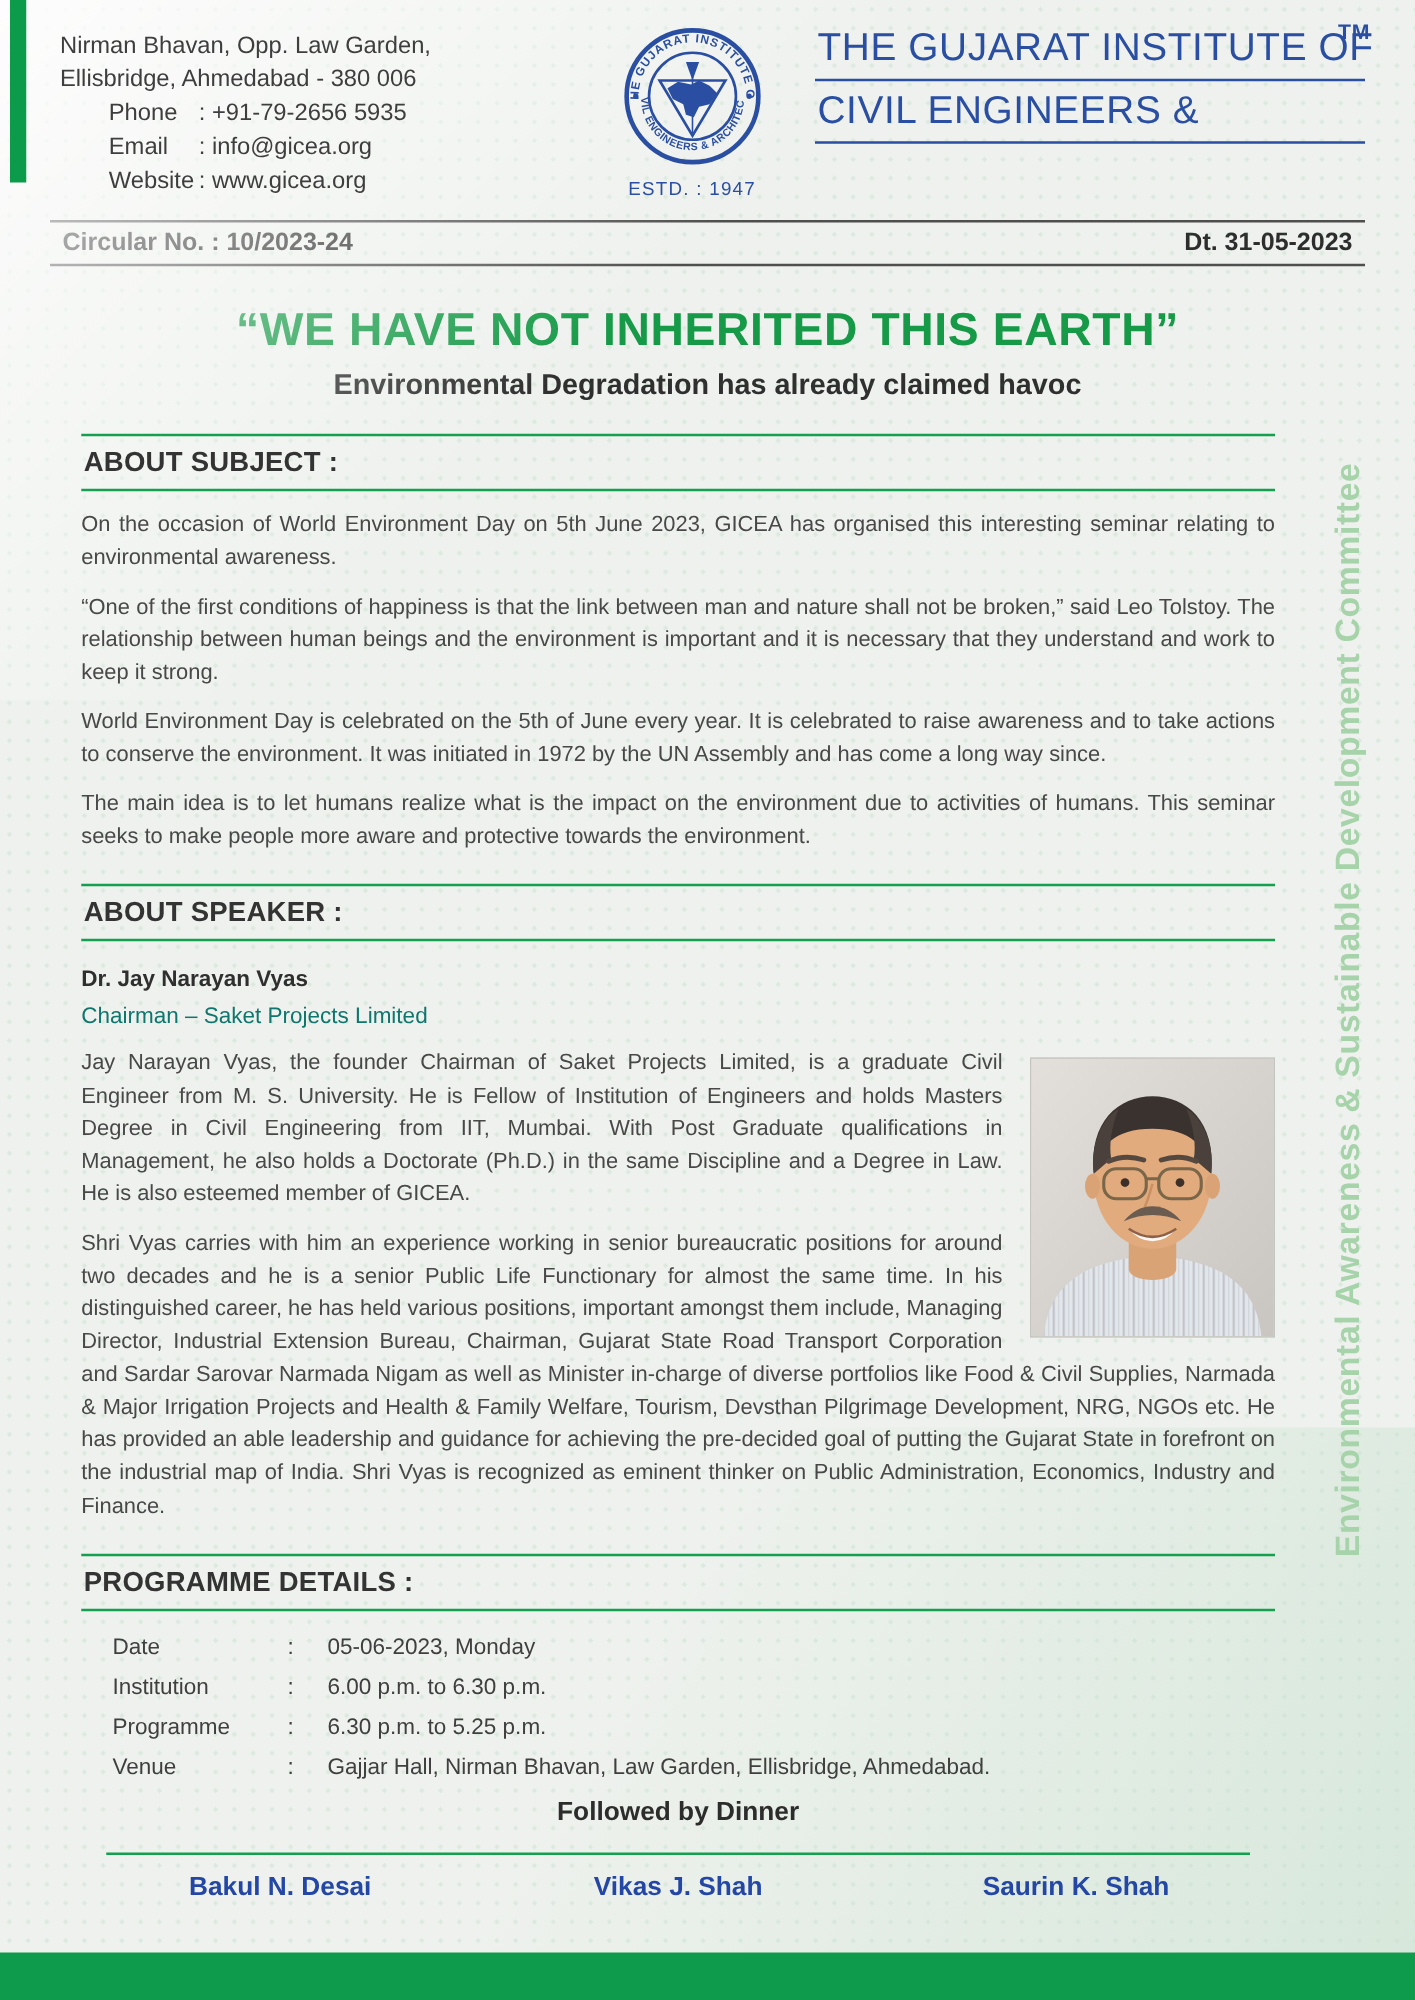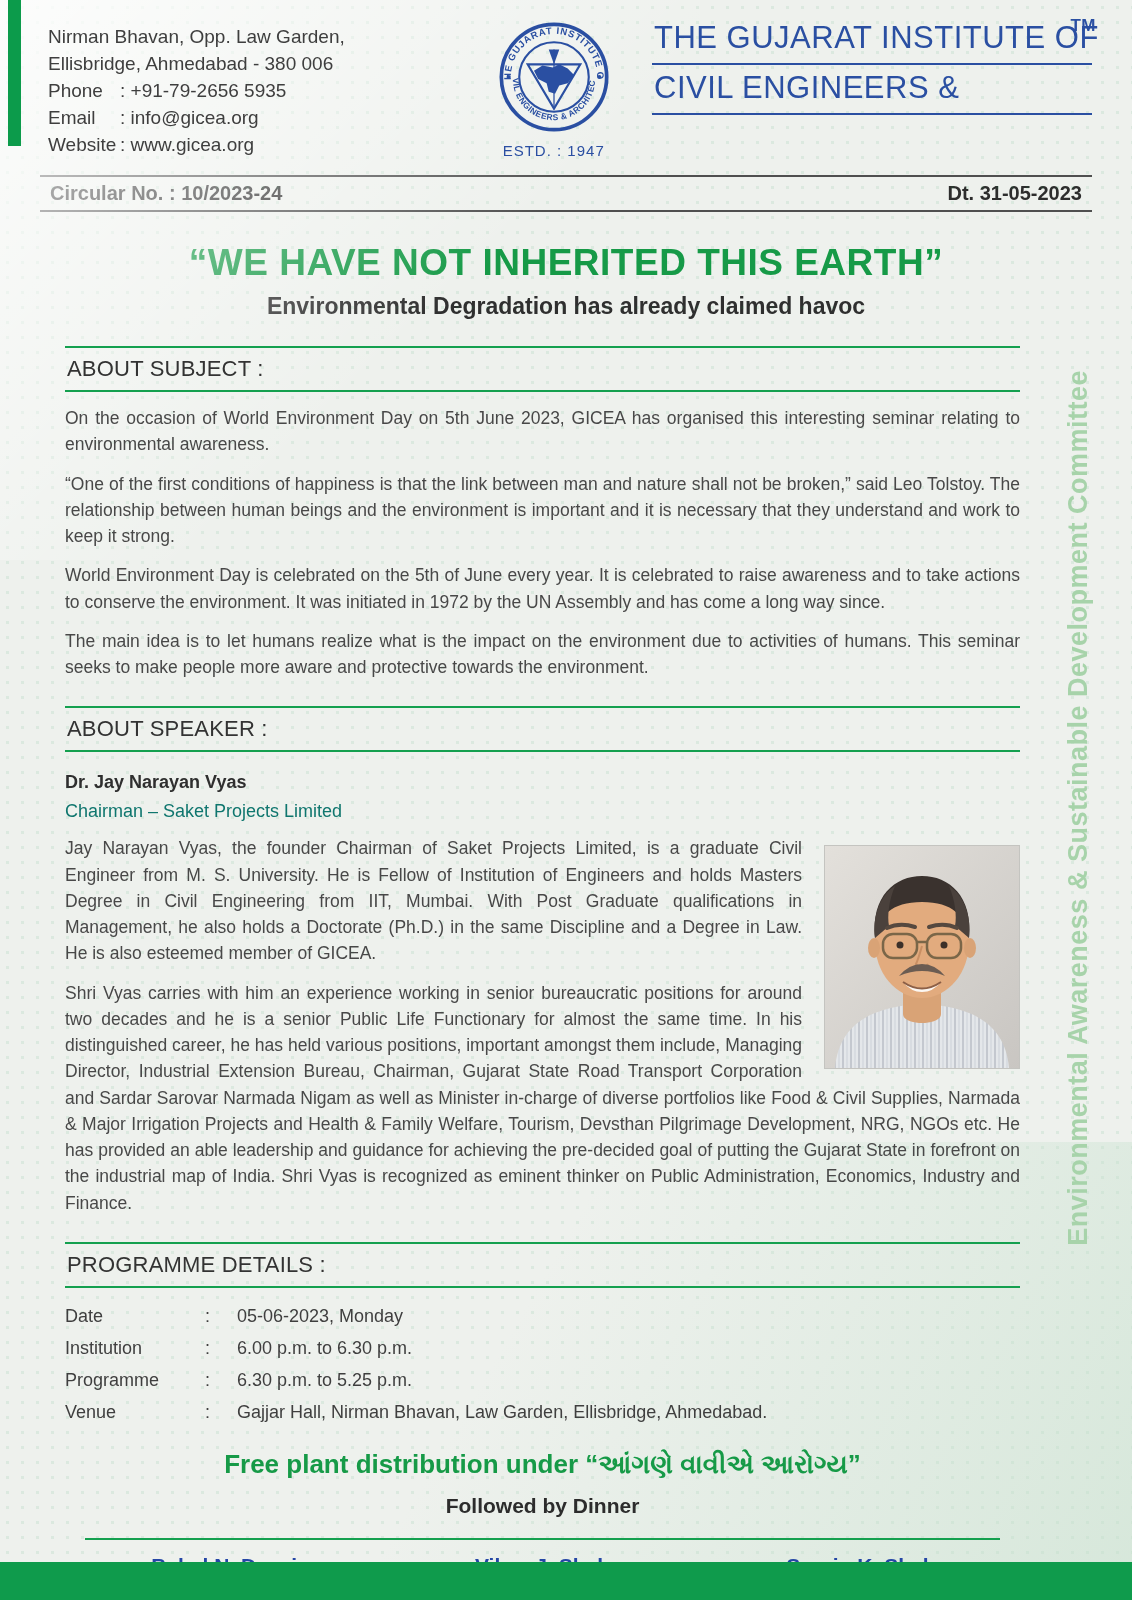--- a/index.html
+++ b/index.html
@@ -19,48 +19,48 @@
     background:linear-gradient(135deg, rgba(255,255,255,0.85), rgba(255,255,255,0) 60%); pointer-events:none;}
   .diag-bottom{ position:absolute; bottom:38px; right:0; width:1132px; height:420px;
     background:linear-gradient(300deg, rgba(196,224,204,0.55), rgba(196,224,204,0) 55%); pointer-events:none;}
   .left-strip{ position:absolute; left:8px; top:0; width:13px; height:146px; background:#0c9b4b; }
   .bottom-bar{ position:absolute; left:0; bottom:0; width:100%; height:38px; background:#0f9b4c; }
 
   
   .header{ position:relative; display:flex; padding:18px 40px 0 48px; }
   .contact{ font-size:19px; line-height:1.42; color:#3e3e3e; width:400px; padding-top:6px;}
   .contact .row{ display:flex; }
-  .contact .lbl{ width:72px; display:inline-block; }
+  .contact .lbl{ width:72px; display:inline-block;margin-left:39px; }
   .logo-wrap{ width:160px; text-align:center; margin-left:48px; }
   .org{ margin-left:22px; width:440px; }
   .org .line{ font-size:31px; color:#2a4fa2; font-weight:500; letter-spacing:0.5px;
     border-bottom:2px solid #2a4fa2; padding:2px 0 7px 2px; margin-bottom:3px; white-space:nowrap; position:relative;}
   .org sup{ font-size:17px; font-weight:700; position:absolute; right:-4px; top:-2px; }
 
   
   .circular{ margin:16px 40px 0 40px; border-top:2px solid #4f4f4f; border-bottom:2px solid #4f4f4f;
     display:flex; justify-content:space-between; padding:5px 10px; font-weight:700; font-size:20px; color:#2d2d2d;}
 
   
   .headline{ text-align:center; margin-top:30px; font-size:37px; font-weight:800; color:#169a47; letter-spacing:0.5px;}
   .subhead{ text-align:center; margin-top:9px; font-size:23px; font-weight:700; color:#2f2f2f; }
 
   .content{ position:relative; margin:0 82px 0 65px; width:955px; }
 
   .sect{ margin-top:26px; border-top:2.5px solid #14a04f; border-bottom:2.5px solid #14a04f;
-    padding:8px 2px; font-size:22px; font-weight:400; color:#333; letter-spacing:0.2px;}
+    padding:8px 2px; font-size:22px; font-weight:700; color:#333; letter-spacing:0.2px;}
   .para{ font-size:17.5px; line-height:1.5; text-align:justify; margin-top:13px; color:#484848;}
 
   .speaker-name{ font-size:18px; font-weight:800; color:#2f2f2f; margin-top:20px; }
   .speaker-role{ font-size:18px; margin-top:8px; color:#0f766e;}
   .speaker-body{ margin-top:4px; }
   .photo{ float:right; width:196px; height:224px; margin:10px 0 10px 22px;
     border:1px solid #c4c4c0; background:#d8d6d2; }
 
-  .details{ margin-top:18px; }
+  .details{ margin-top:18px;margin-left:25px; }
   .drow{ display:flex; font-size:18px; margin-top:11px; color:#3f3f3f;}
   .drow .dl{ width:140px; }
   .drow .dc{ width:32px; }
   .free-plant{ clear:both; text-align:center; margin-top:26px; font-size:26px; font-weight:800; color:#169a47;}
   .dinner{ text-align:center; margin-top:14px; font-size:21px; font-weight:700; color:#2c2c2c;}
   .green-hr{ margin:20px 20px 0 20px; border:none; border-top:2.5px solid #14a04f; }
 
   .officers{ display:flex; margin-top:14px; text-align:center;}
   .officers .off{ flex:1; }
   .off .name{ font-size:21px; font-weight:700; color:#2446a5; }
@@ -208,21 +208,20 @@
         <span class="dc">:</span>
         <span>6.30 p.m. to 5.25 p.m.</span>
       </div>
       <div class="drow">
         <span class="dl">Venue</span>
         <span class="dc">:</span>
         <span>Gajjar Hall, Nirman Bhavan, Law Garden, Ellisbridge, Ahmedabad.</span>
       </div>
     </div>
 
-    <div class="free-plant">Free plant distribution under “આંગણે વાવીએ આરોગ્ય”</div>
     <div class="dinner">Followed by Dinner</div>
 
     <hr class="green-hr">
 
     <div class="officers">
       <div class="off">
         <div class="name">Bakul N. Desai</div>
 
       </div>
       <div class="off">

